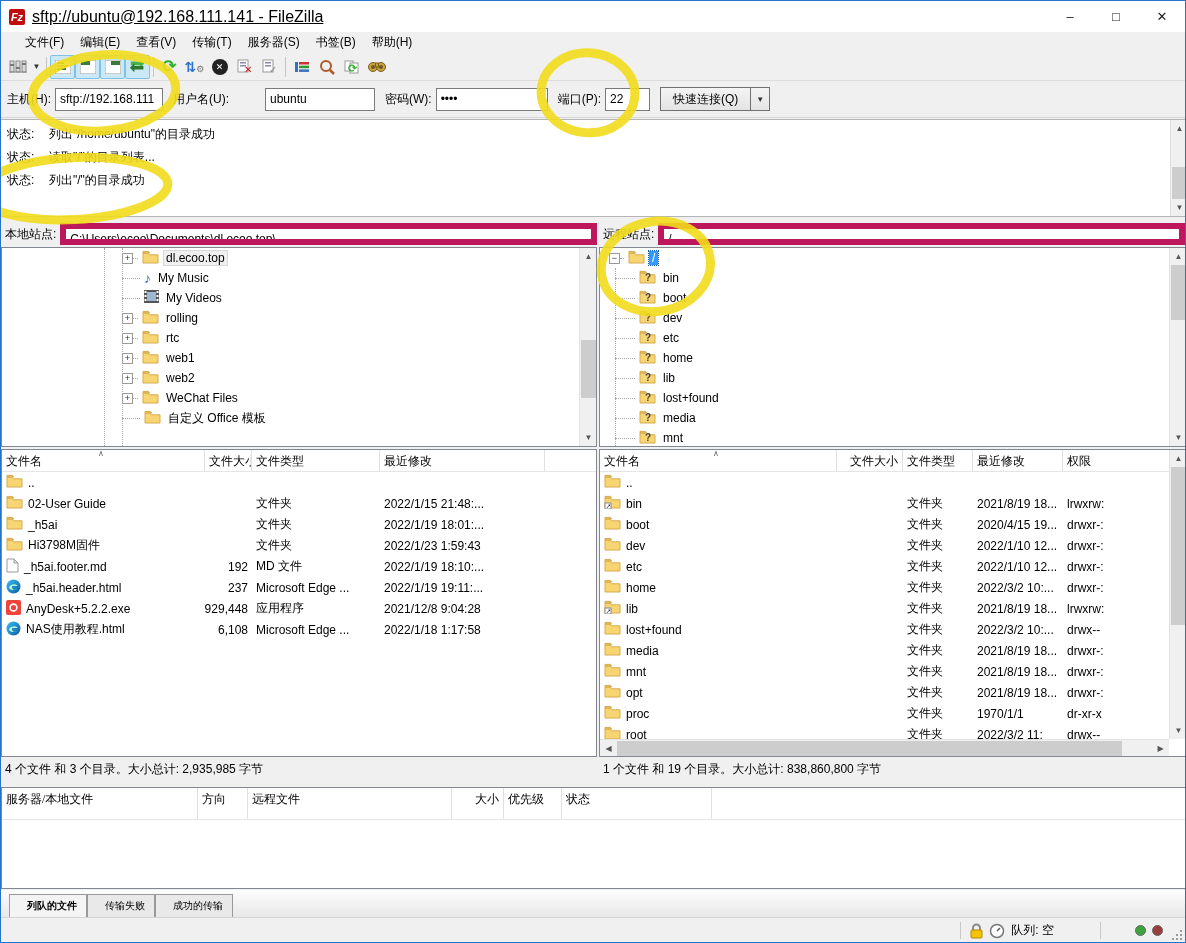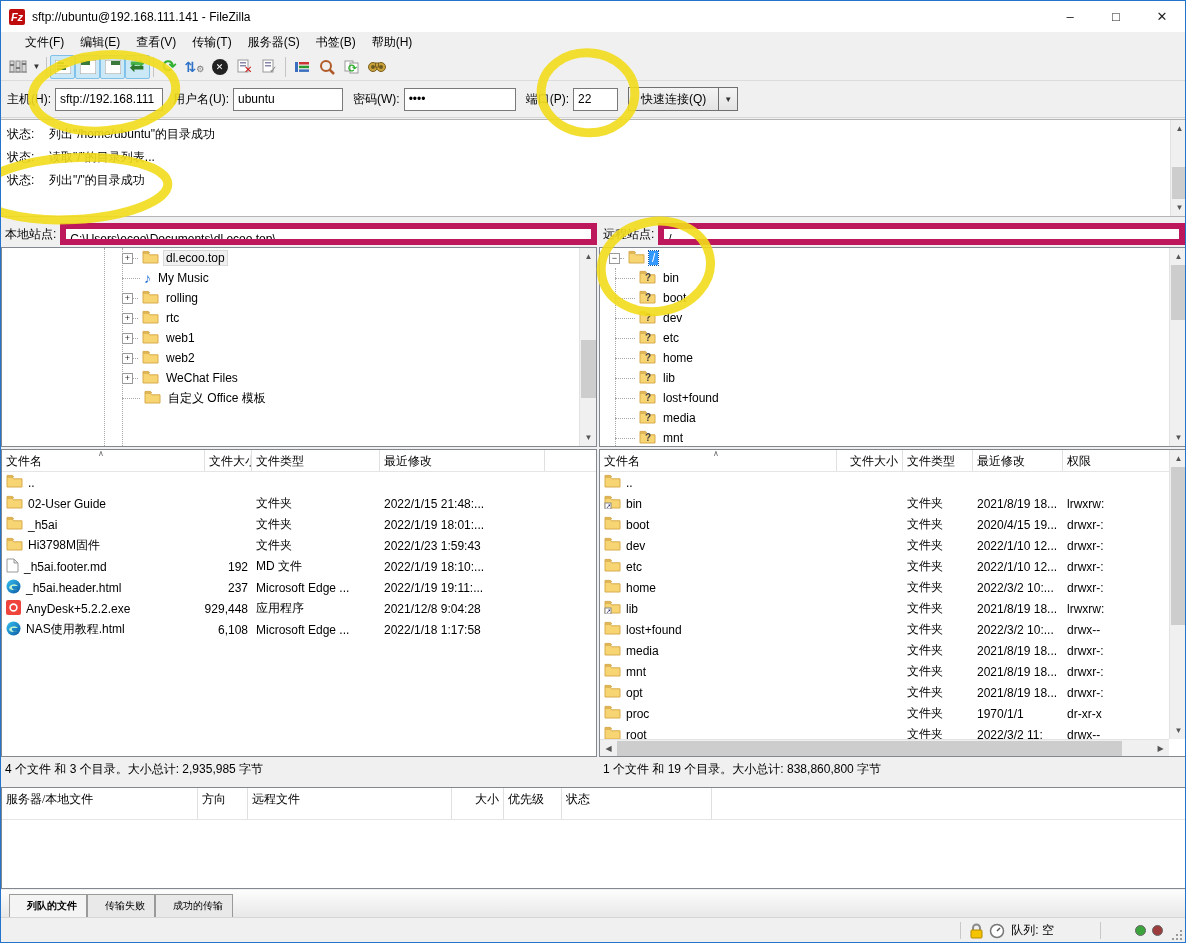--- a/index.html
+++ b/index.html
@@ -6,21 +6,21 @@
   *{box-sizing:border-box;}
   .window{
     position:relative;width:1186px;height:943px;margin:0 auto;
     background:#f0f0f0;border:1px solid #2474cc;overflow:hidden;
     font-family:"Liberation Sans","DejaVu Sans",sans-serif;font-size:12px;color:#000;
   }
   
   .titlebar{position:absolute;top:0;left:0;width:100%;height:31px;background:#fff;display:flex;align-items:center;}
   .fz-logo{width:16px;height:16px;margin-left:8px;background:#bf0d0d;color:#fff;font-weight:bold;font-style:italic;
     font-size:11px;line-height:16px;text-align:center;border-radius:2px;}
-  .title-text{margin-left:7px;font-size:12px;}
+  .title-text{margin-left:7px;font-size:16px;text-decoration:underline;}
   .win-controls{margin-left:auto;display:flex;height:100%;}
   .win-btn{width:46px;height:100%;display:flex;align-items:center;justify-content:center;font-size:13px;color:#222;}
   
   .menubar{position:absolute;top:31px;left:0;width:100%;height:21px;background:#f0f0f0;display:flex;align-items:center;padding-left:16px;}
   .menu-item{padding:2px 8px;}
   
   .toolbar{position:absolute;top:52px;left:0;width:100%;height:28px;display:flex;align-items:center;padding-left:4px;border-bottom:1px solid #dcdcdc;}
   .tb-btn{width:25px;height:24px;display:flex;align-items:center;justify-content:center;border:1px solid transparent;border-radius:2px;position:relative;}
   .tb-btn.pressed{background:#cbe8f6;border-color:#7fc1e8;}
   .tb-sep{width:1px;height:20px;background:#c5c5c5;margin:0 3px;}
@@ -215,21 +215,21 @@
           <circle cx="5" cy="7" r="2" fill="#6d5a22"></circle>
           <circle cx="13" cy="7" r="2" fill="#6d5a22"></circle>
         </svg>
       </div>
     </div>
 
   <div class="quickconnect">
     <span class="qc-label">主机(H):</span>
     <input class="qc-input" style="width: 108px;" value="sftp://192.168.111">
     <span class="qc-label">用户名(U):</span>
-    <input class="qc-input" style="width: 110px;" value="ubuntu">
+    <input class="qc-input" style="width: 110px; margin-left: 32px;" value="ubuntu">
     <span class="qc-label">密码(W):</span>
     <input class="qc-input" style="width: 112px;" value="••••">
     <span class="qc-label">端口(P):</span>
     <input class="qc-input" style="width: 45px;" value="22">
     <button class="qc-btn">快速连接(Q)</button>
     <div class="qc-drop">▼</div>
   </div>
 
   <div class="log">
     <div id="log-lines" style="padding-top:3px">
@@ -270,20 +270,35 @@
    <path d="M1 3 v-1.6 h5.5 l1.2 1.6 z" fill="#e8c35e" stroke="#d8ab4e"></path>
 
   </svg></span>
           <span class="tree-label sel-local">dl.ecoo.top</span>
         </div>
         <div class="tree-row">
           <span style="width:120px;flex:none"></span>
           <span class="connector" style="width:18px"></span>
           <span class="ticon"><span style="color:#1e6bd6;font-size:14px;line-height:14px">♪</span></span>
           <span class="tree-label">My Music</span>
+        </div>
+        <div class="tree-row">
+          <span style="width:120px;flex:none"></span>
+          <span class="connector" style="width:18px"></span>
+          <span class="ticon"><svg width="15" height="13">
+              <rect width="15" height="13" fill="#555"></rect>
+              <rect x="3" y="2" width="9" height="9" fill="#9db8d2"></rect>
+              <rect x="0.5" y="1" width="2" height="2" fill="#fff"></rect>
+              <rect x="0.5" y="5" width="2" height="2" fill="#fff"></rect>
+              <rect x="0.5" y="9" width="2" height="2" fill="#fff"></rect>
+              <rect x="12.5" y="1" width="2" height="2" fill="#fff"></rect>
+              <rect x="12.5" y="5" width="2" height="2" fill="#fff"></rect>
+              <rect x="12.5" y="9" width="2" height="2" fill="#fff"></rect>
+            </svg></span>
+          <span class="tree-label">My Videos</span>
         </div>
         <div class="tree-row">
           <span style="width:120px;flex:none"></span>
           <span class="expander">+</span>
           <span class="connector" style="width:5px"></span>
           <span class="ticon"><svg width="17" height="14" viewBox="0 0 17 14">
    <path d="M1 3 h5 l1.5 1.8 H16 v8.2 H1 z" fill="#f7d572" stroke="#d8ab4e"></path>
    <path d="M1 3 v-1.6 h5.5 l1.2 1.6 z" fill="#e8c35e" stroke="#d8ab4e"></path>
 
   </svg></span>

